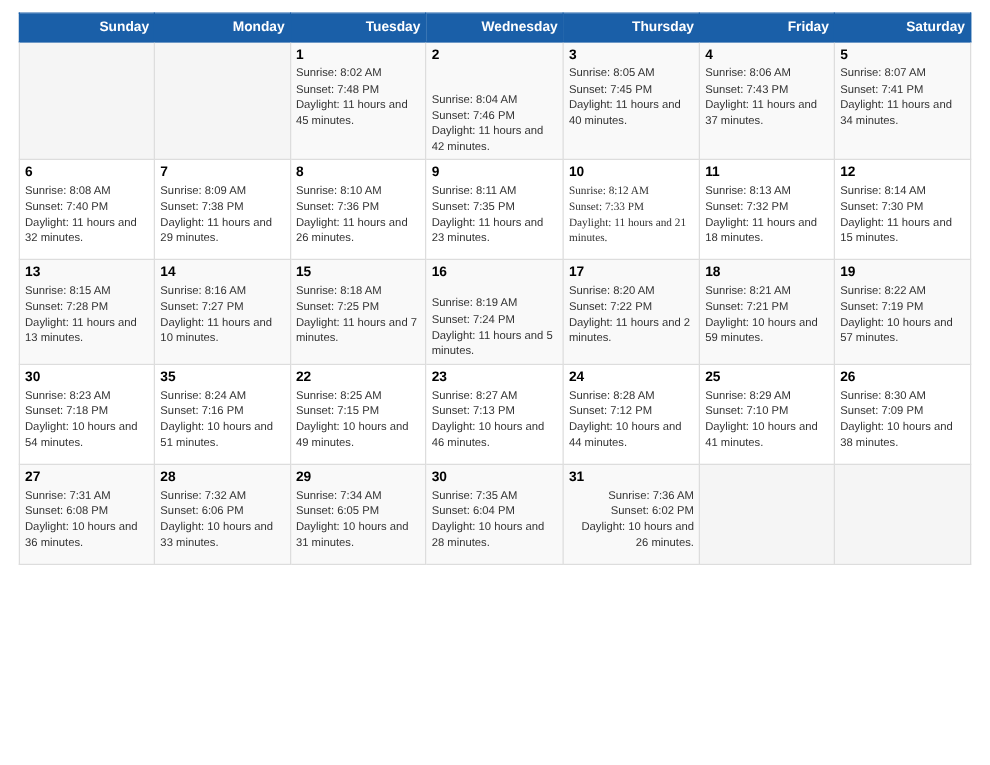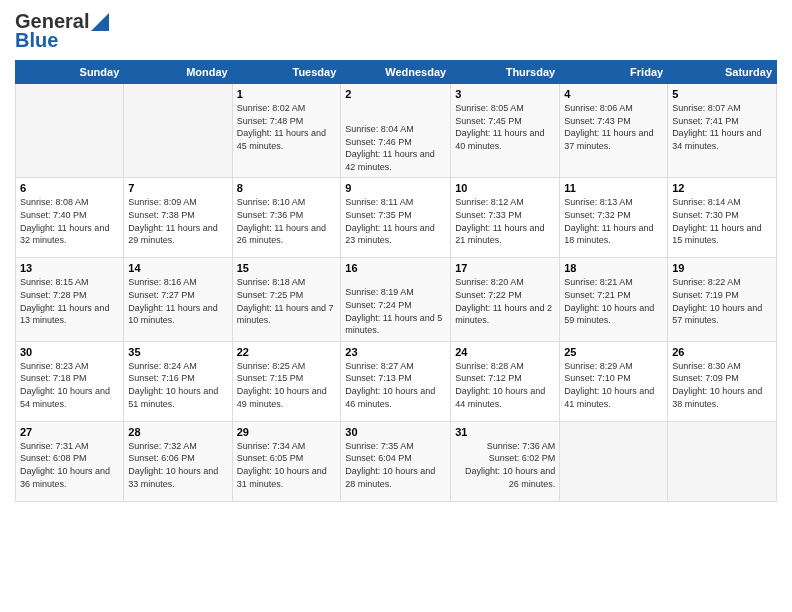--- a/index.html
+++ b/index.html
@@ -82,35 +82,20 @@
       line-height: 1.4;
     }
     .empty-cell {
       background: #f5f5f5 !important;
     }
   </style>
 </head>
 <body>
 
 <div class="page">
-  <div class="header">
-    <div class="logo">
-      <div style="display:flex;align-items:center;">
-        <span class="logo-general" style="font-size:20px;font-weight:bold;color:#333;">General</span>
-        <svg width="18" height="18" viewBox="0 0 18 18" style="margin-left:2px;">
-          <polygon points="0,18 18,0 18,18" fill="#1a5fa8"></polygon>
-        </svg>
-      </div>
-      <span class="logo-blue" style="font-size:20px;font-weight:bold;color:#1a5fa8;margin-top:-4px;">Blue</span>
-    </div>
-    <div class="title-area">
-      <div class="month-title"></div>
-      <div class="subtitle"></div>
-    </div>
-  </div>
 
   <table class="calendar">
     <thead>
       <tr>
       <th>Sunday</th>
           <th>Monday</th>
           <th>Tuesday</th>
           <th>Wednesday</th>
           <th>Thursday</th>
           <th>Friday</th>
@@ -172,21 +157,21 @@
 Daylight: 11 hours and 26 minutes.</div>
           </td>
           <td>
             <span class="day-num">9</span>
             <div class="day-info" style="white-space: pre-line;">Sunrise: 8:11 AM
 Sunset: 7:35 PM
 Daylight: 11 hours and 23 minutes.</div>
           </td>
           <td>
             <span class="day-num">10</span>
-            <div class="day-info" style="white-space: pre-line;">Sunrise: 8:12 AM
+            <div class="day-info" style="white-space: pre-line; font-family: Liberation Serif, serif;">Sunrise: 8:12 AM
 Sunset: 7:33 PM
 Daylight: 11 hours and 21 minutes.</div>
           </td>
           <td>
             <span class="day-num">11</span>
             <div class="day-info" style="white-space: pre-line;">Sunrise: 8:13 AM
 Sunset: 7:32 PM
 Daylight: 11 hours and 18 minutes.</div>
           </td>
           <td>

